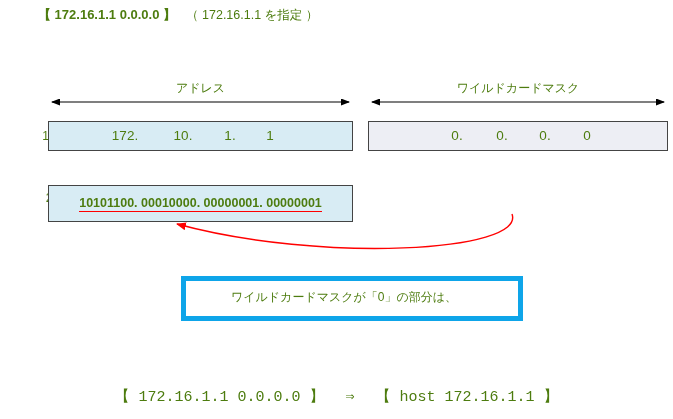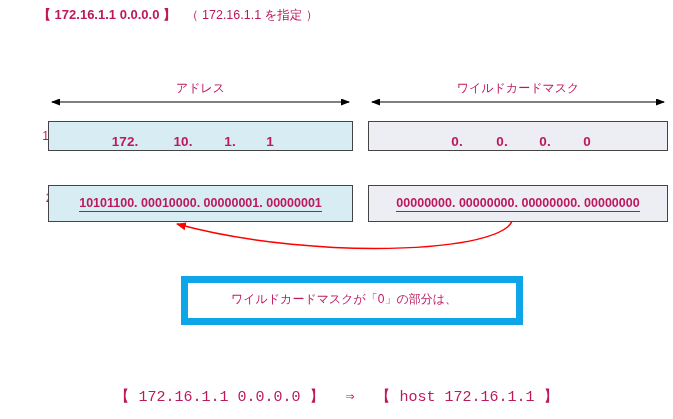--- a/index.html
+++ b/index.html
@@ -1,18 +1,18 @@
 <!DOCTYPE html>
 <html><head>
 <meta charset="utf-8">
 <style>
   html,body { margin:0; padding:0; background:#fff; }
   .canvas {
     position:relative; width:673px; height:419px; background:#ffffff;
-    font-family:"Liberation Sans","DejaVu Sans",sans-serif; color:#be185d;
+    font-family:"Liberation Sans","DejaVu Sans",sans-serif; color:#4d7c0f;
     overflow:hidden;
   }
   .abs { position:absolute; }
 
   .header { left:38px; top:6px; font-size:13px; white-space:nowrap; }
   .header .cmd { font-weight:bold; }
   .header .note { font-weight:normal; margin-left:10px; font-size:12.5px; }
 
   .col-label { top:80px; text-align:center; font-size:12px; }
   .col-label.addr { left:48px; width:305px; }
@@ -21,39 +21,39 @@
   svg.overlay { position:absolute; left:0; top:0; pointer-events:none; }
 
   .box { position:absolute; border:1px solid #444; box-sizing:border-box; }
   .addr-fill { background:#d8ecf4; }
   .wc-fill   { background:#edeef4; }
 
   .dec-box { top:121px; height:30px; }
   .dec-box.left  { left:48px;  width:305px; }
   .dec-box.right { left:368px; width:300px; }
   .dec-box .octet {
-    position:absolute; top:6px; height:44px; line-height:28px;
-    transform:translateX(-50%); font-size:13.5px; font-weight:bold;
+    position:absolute; top:0; height:44px; line-height:28px;
+    transform:translateX(-50%); font-size:13.5px; font-weight:normal;
   }
 
   .bin-box { top:185px; height:37px; display:flex; align-items:center; justify-content:center; }
   .bin-box.left  { left:48px;  width:305px; }
   .bin-box.right { left:368px; width:300px; }
   .bin-text {
     font-size:12.5px; font-weight:bold; white-space:nowrap;
     border-bottom:1.5px solid #ff0000; padding-bottom:1px;
   }
 
   .row-label { left:0; width:44px; text-align:center; font-size:12px;margin-left:39px; }
   .row-label.dec { top:121px; height:30px; line-height:30px; }
   .row-label.bin { top:185px; height:27px; line-height:27px;text-align:center; }
 
   .callout {
     left:181px; top:276px; width:342px;
-    border:7px solid #0ea5e9; background:#ffffff;
+    border:5px solid #0ea5e9; background:#ffffff;
     text-align:center; font-size:12px; line-height:19.5px;
     padding:7px 16px 8px 0; box-sizing:border-box;
   }
 
   .footer { left:0; top:387px; width:673px; text-align:center; font-size:15px; white-space:nowrap;font-family:Liberation Mono, monospace; }
   .footer .seg { margin:0 6px; }
 </style>
 </head>
 <body>
 
@@ -95,23 +95,20 @@
   <div class="box wc-fill dec-box right">
     <span class="octet" style="left:88px">0.</span>
     <span class="octet" style="left:133px">0.</span>
     <span class="octet" style="left:176px">0.</span>
     <span class="octet" style="left:218px">0</span>
   </div>
 
   <div class="box addr-fill bin-box left">
     <span class="bin-text">10101100. 00010000. 00000001. 00000001</span>
   </div>
-  <div class="box wc-fill bin-box right">
-    <span class="bin-text">00000000. 00000000. 00000000. 00000000</span>
-  </div>
 
   <div class="abs callout">
     <div>ワイルドカードマスクが「0」の部分は、</div>
   </div>
 
   <div class="abs footer">
     <span class="seg">【  172.16.1.1 0.0.0.0  】</span>
     <span class="seg">⇒</span>
     <span class="seg">【  host 172.16.1.1  】</span>
   </div>

